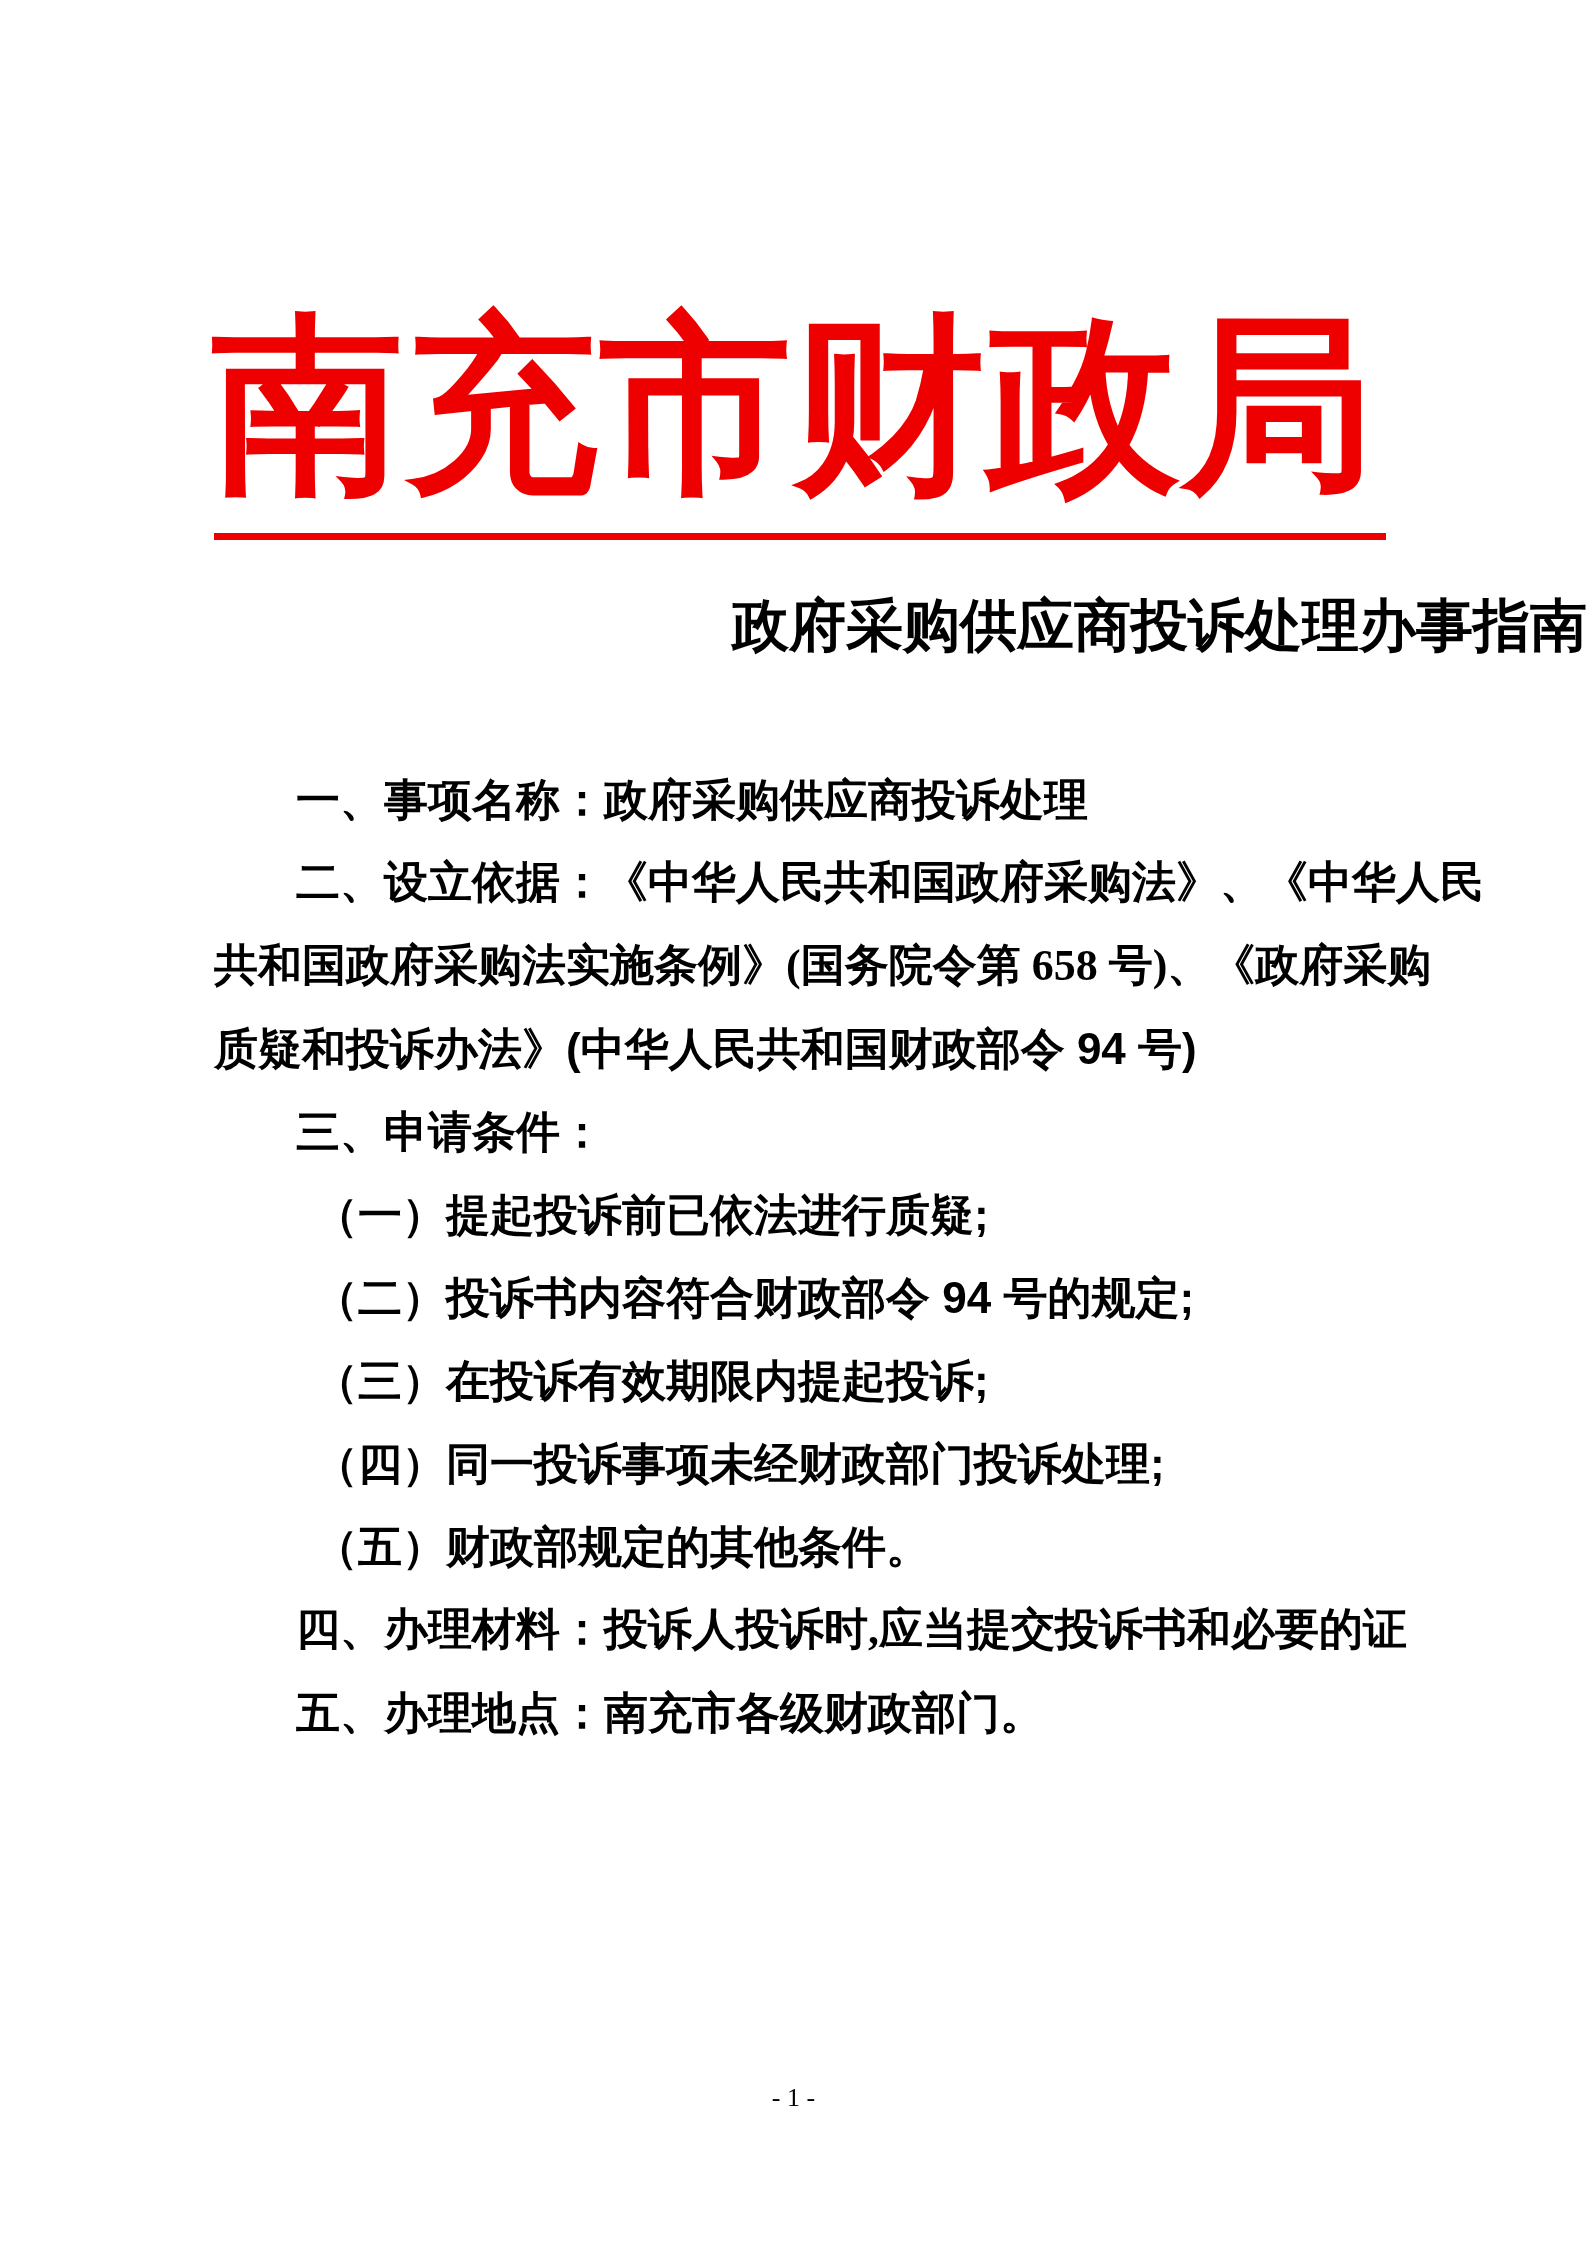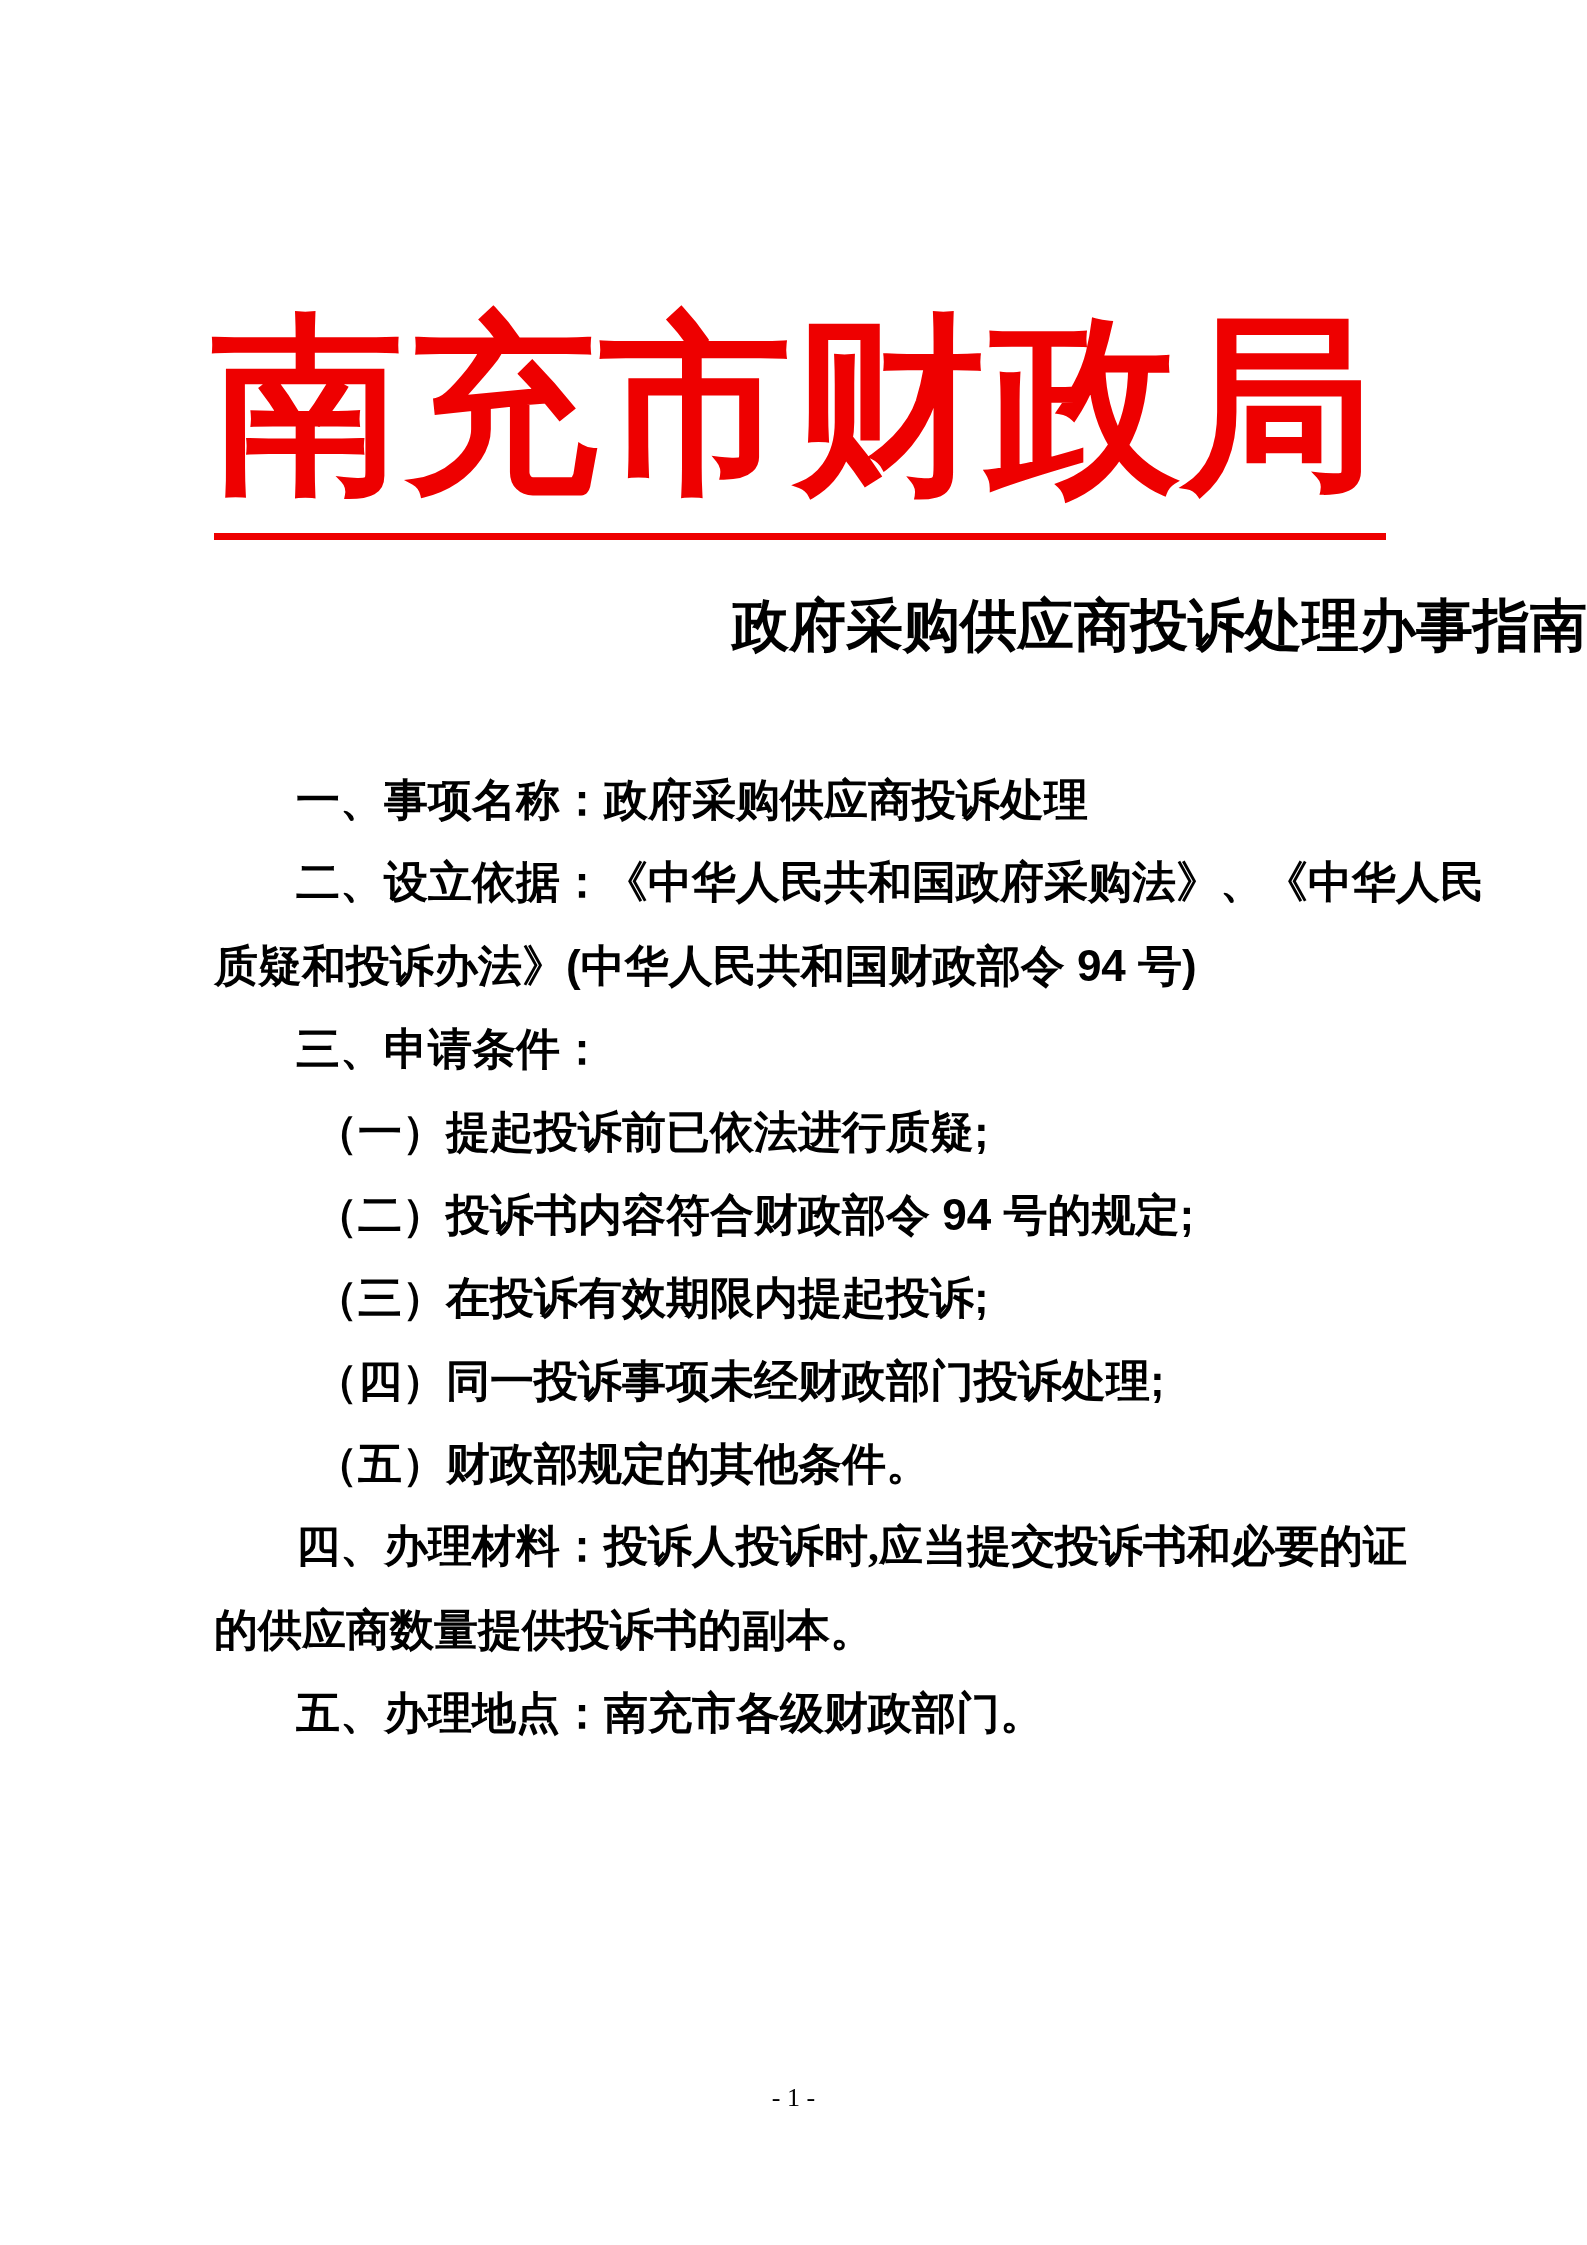--- a/index.html
+++ b/index.html
@@ -89,27 +89,27 @@
 
   <div class="agency">南充市财政局</div>
 
   <div class="rule"></div>
 
   <div class="doc-title">政府采购供应商投诉处理办事指南</div>
 
   <div class="doc-body" id="doc-body">
       <div class="line indent-item">一、事项名称：政府采购供应商投诉处理</div>
       <div class="line indent-item justify">二、设立依据：《中华人民共和国政府采购法》、《中华人民</div>
+      <div class="line indent-flush justify">共和国政府采购法实施条例》(国务院令第 658 号)、《政府采购</div>
       <div class="line indent-flush">质疑和投诉办法》(中华人民共和国财政部令 94 号)</div>
       <div class="line indent-item">三、申请条件：</div>
       <div class="line indent-paren">（一）提起投诉前已依法进行质疑;</div>
       <div class="line indent-paren">（二）投诉书内容符合财政部令 94 号的规定;</div>
       <div class="line indent-paren">（三）在投诉有效期限内提起投诉;</div>
       <div class="line indent-paren">（四）同一投诉事项未经财政部门投诉处理;</div>
       <div class="line indent-paren">（五）财政部规定的其他条件。</div>
       <div class="line indent-item justify">四、办理材料：投诉人投诉时,应当提交投诉书和必要的证</div>
-      <div class="line indent-flush">的供应商数量提供投诉书的副本。</div>
       <div class="line indent-item">五、办理地点：南充市各级财政部门。</div>
     </div>
 
   <div class="page-num">- 1 -</div>
 
 </div>
 
 </body></html>

